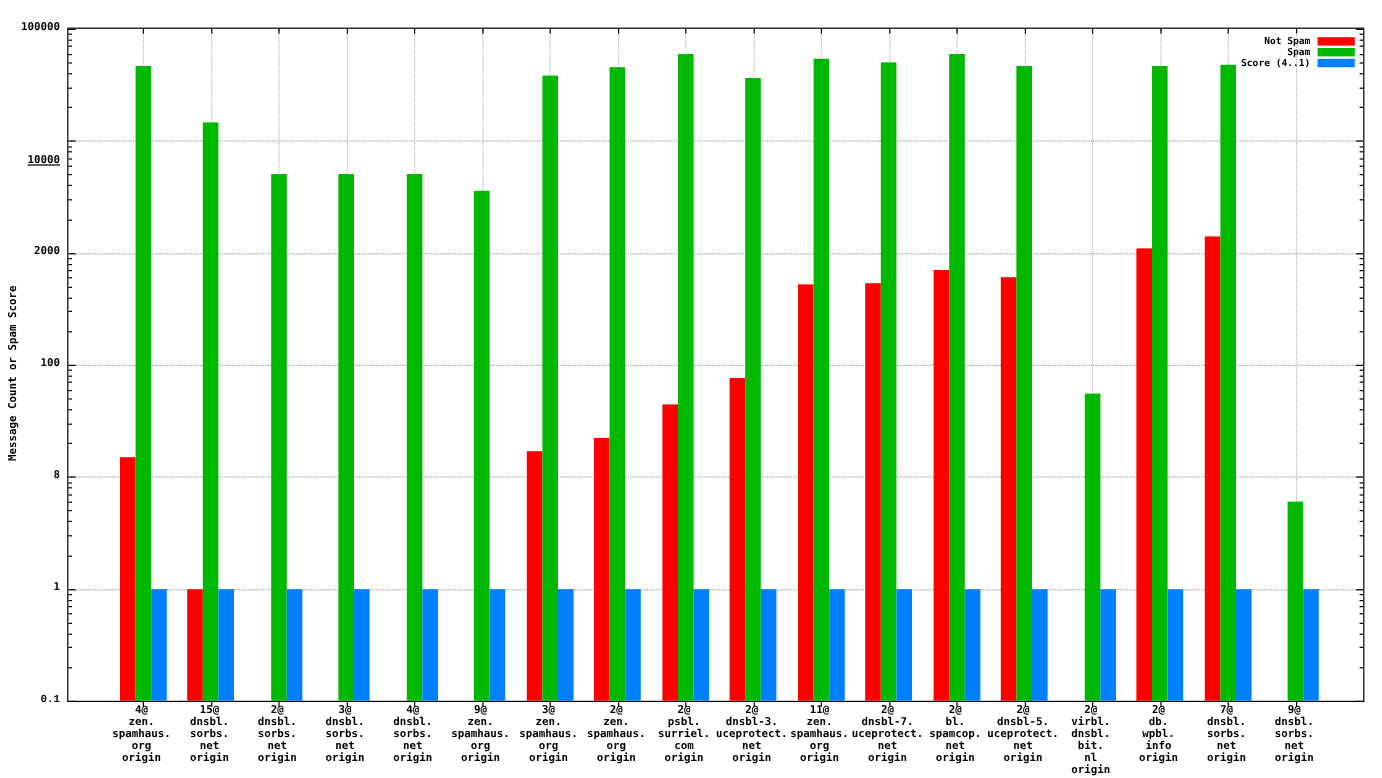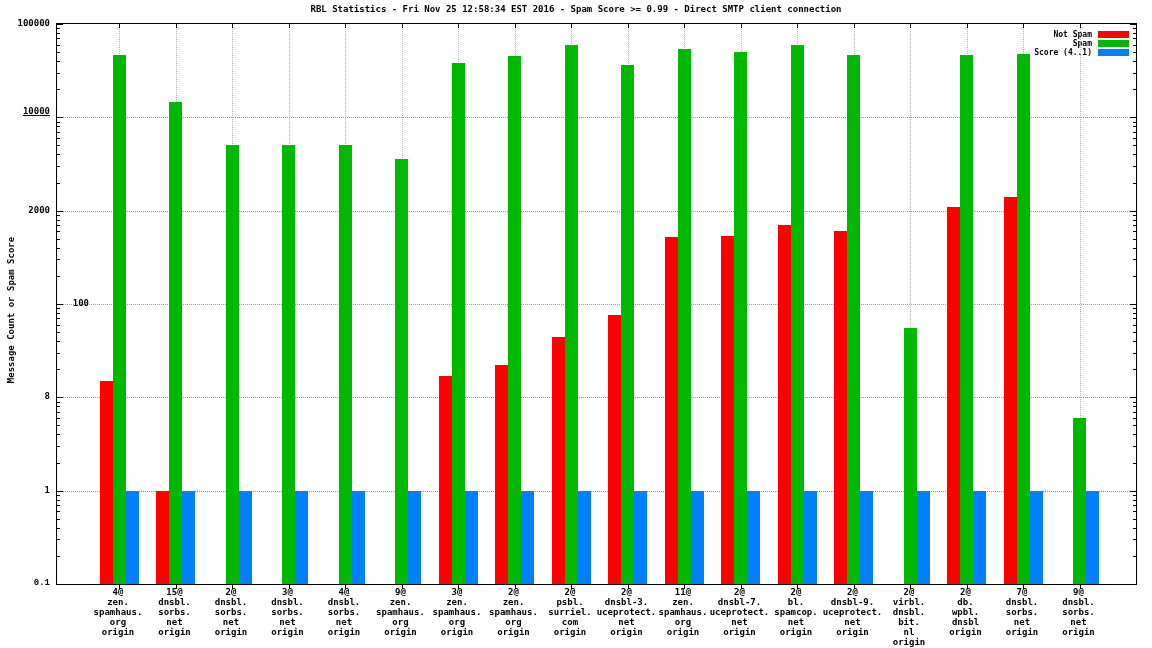--- a/index.html
+++ b/index.html
@@ -36,21 +36,20 @@
   }
   #legend { position:absolute; top:6px; right:7px; }
   .legend-row { display:flex; align-items:center; justify-content:flex-end; height:9px; }
   .legend-label { font-size:8px; font-weight:bold; color:#000; margin-right:6px; white-space:nowrap; }
   .legend-swatch { width:31px; height:7px; display:inline-block; }
 </style>
 </head>
 <body>
 
 <div id="canvas">
-  <div class="chart-title">RBL Statistics - Fri Nov 25 12:58:34 EST 2016 - Spam Score &gt;= 0.99 - Direct SMTP client connection</div>
   <div class="ylabel-anchor">
     <span>Message Count or Spam Score</span>
   </div>
   <div id="plot">
     <div id="legend">
         <div class="legend-row">
           <span class="legend-label">Not Spam</span>
           <span class="legend-swatch" style="background: rgb(255, 0, 0);"></span>
         </div>
         <div class="legend-row">
@@ -274,23 +273,23 @@
       <div class="bar" style="left: 633.5px; top: 466.667px; width: 13px; height: 93.3333px; background: rgb(0, 128, 255);"></div>
       <div class="bar" style="left: 690px; top: 466.667px; width: 13px; height: 93.3333px; background: rgb(0, 128, 255);"></div>
       <div class="bar" style="left: 746.5px; top: 466.667px; width: 13px; height: 93.3333px; background: rgb(0, 128, 255);"></div>
       <div class="bar" style="left: 803px; top: 466.667px; width: 13px; height: 93.3333px; background: rgb(0, 128, 255);"></div>
       <div class="bar" style="left: 859.5px; top: 466.667px; width: 13px; height: 93.3333px; background: rgb(0, 128, 255);"></div>
       <div class="bar" style="left: 916px; top: 466.667px; width: 13px; height: 93.3333px; background: rgb(0, 128, 255);"></div>
       <div class="bar" style="left: 972.5px; top: 466.667px; width: 13px; height: 93.3333px; background: rgb(0, 128, 255);"></div>
       <div class="bar" style="left: 1029px; top: 466.667px; width: 13px; height: 93.3333px; background: rgb(0, 128, 255);"></div>
     </div>
 <div class="ytick-label" style="top: 18px;">100000</div>
-    <div class="ytick-label" style="top: 106px; text-decoration: underline;">10000</div>
+    <div class="ytick-label" style="top: 129px; text-decoration: underline;">10000</div>
     <div class="ytick-label" style="top: 204.667px;">2000</div>
-    <div class="ytick-label" style="top: 298px; padding-left: 39px;">100</div>
+    <div class="ytick-label" style="top: 298px;">100</div>
     <div class="ytick-label" style="top: 391.333px;">8</div>
     <div class="ytick-label" style="top: 484.667px;">1</div>
     <div class="ytick-label" style="top: 578px; font-family: Liberation Mono, monospace;">0.1</div>
     <div class="xgroup-label" style="left: 72px; top: 587px;">
       <div>4@</div>
       <div>zen.</div>
       <div>spamhaus.</div>
       <div>org</div>
       <div>origin</div>
     </div>
@@ -373,38 +372,38 @@
     </div>
     <div class="xgroup-label" style="left: 750px; top: 587px;">
       <div>2@</div>
       <div>bl.</div>
       <div>spamcop.</div>
       <div>net</div>
       <div>origin</div>
     </div>
     <div class="xgroup-label" style="left: 806.5px; top: 587px;">
       <div>2@</div>
-      <div>dnsbl-9.</div>
+      <div>dnsbl-5.</div>
       <div>uceprotect.</div>
       <div>net</div>
       <div>origin</div>
     </div>
     <div class="xgroup-label" style="left: 863px; top: 587px;">
       <div>2@</div>
       <div>virbl.</div>
       <div>dnsbl.</div>
       <div>bit.</div>
       <div>nl</div>
       <div>origin</div>
     </div>
     <div class="xgroup-label" style="left: 919.5px; top: 587px;">
       <div>2@</div>
       <div>db.</div>
       <div>wpbl.</div>
-      <div>dnsbl</div>
+      <div>info</div>
       <div>origin</div>
     </div>
     <div class="xgroup-label" style="left: 976px; top: 587px;">
       <div>7@</div>
       <div>dnsbl.</div>
       <div>sorbs.</div>
       <div>net</div>
       <div>origin</div>
     </div>
     <div class="xgroup-label" style="left: 1032.5px; top: 587px;">

